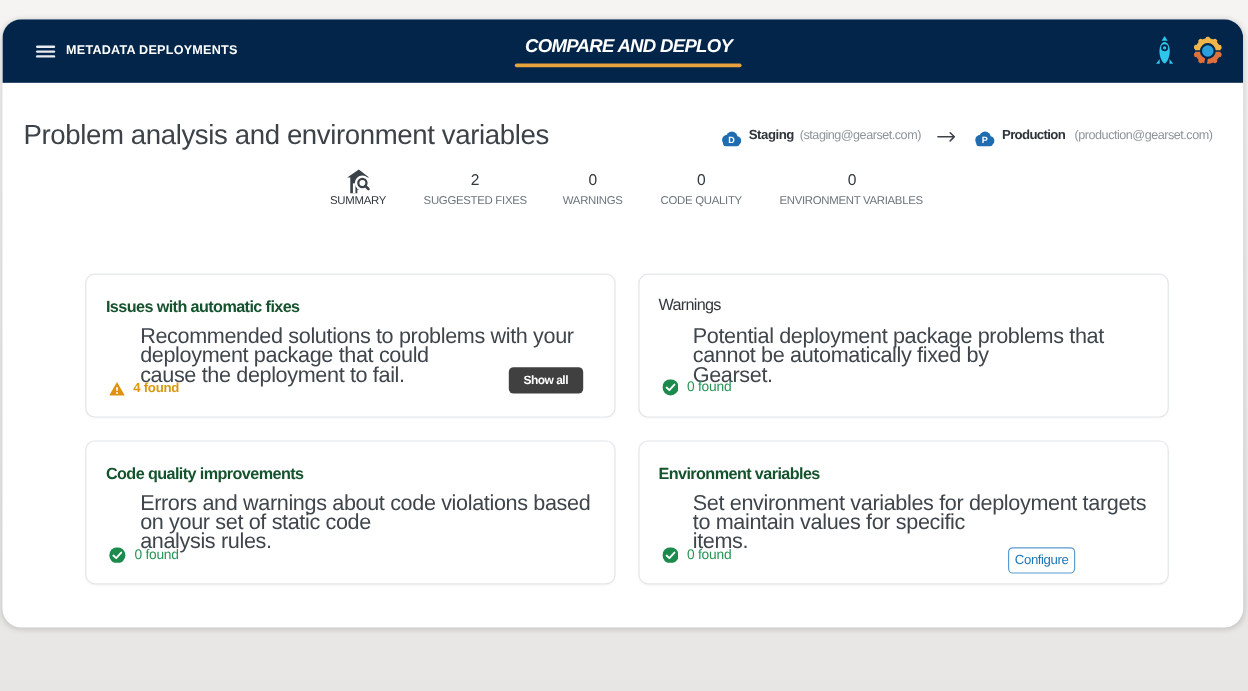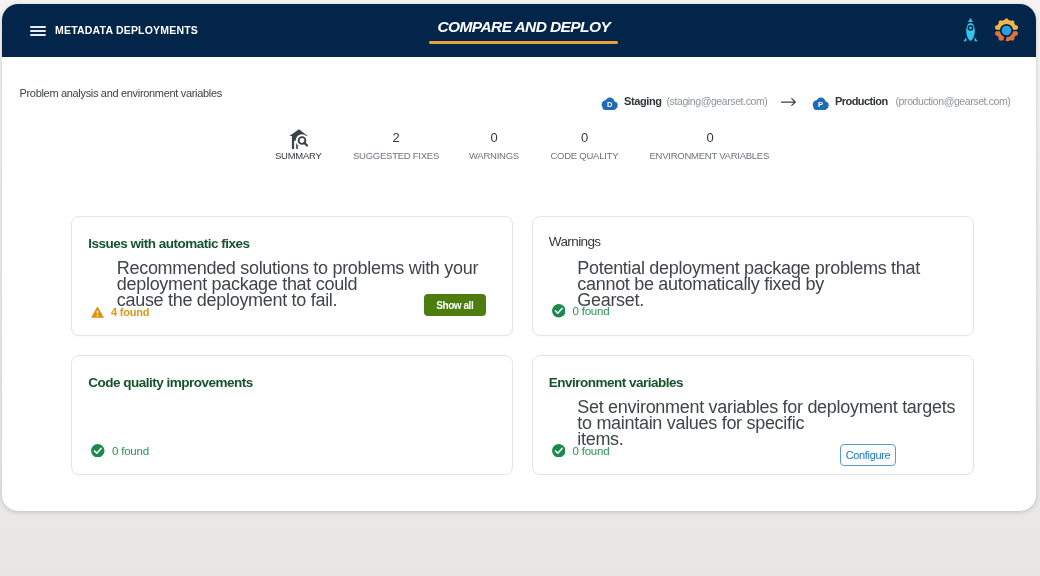--- a/index.html
+++ b/index.html
@@ -2,52 +2,52 @@
 <html><head>
 <meta charset="utf-8">
 <style>
 * { margin:0; padding:0; box-sizing:border-box; }
 html,body { width:1040px; height:576px; overflow:hidden; }
 body {
   font-family:"Liberation Sans", sans-serif;
   background:linear-gradient(180deg,#f5f4f3 0%,#efeeed 55%,#e7e6e5 100%);
 }
 .window {
-  position:absolute; left:2px; top:4px; width:1034px; height:507px;
+  position:absolute; left:2px; top:16px; width:1034px; height:507px;
   border-radius:16px; background:#ffffff; overflow:hidden;
   box-shadow:0 1px 5px rgba(0,0,0,.18);
 }
 .abs { position:absolute; }
 
 .hdr { position:absolute; left:0; top:0; right:0; height:52.5px; background:#03254a; }
 .burger { position:absolute; left:28px; top:21.5px; width:16px; height:11px; }
 .burger span { display:block; height:2px; background:#e8ecf1; border-radius:1px; margin-bottom:2.2px; }
 .hdr-left { position:absolute; left:53px; top:20px; color:#fff; font-size:10.5px; font-weight:bold; letter-spacing:.2px; }
 .hdr-title { position:absolute; left:435.5px; top:13.5px; color:#fff; font-size:15.5px; font-weight:bold; letter-spacing:-0.6px;font-style:italic; }
 .hdr-underline { position:absolute; left:426.5px; top:36.5px; width:189px; height:3.5px; background:#e8a33d; border-radius:2px; }
 
-.h1 { position:absolute; left:17.5px; top:83px; font-size:11px; letter-spacing:-0.32px; color:#3c4248; font-weight:400; }
+.h1 { position:absolute; left:17.5px; top:83px; font-size:23px; letter-spacing:-0.32px; color:#3c4248; font-weight:400; }
 .envrow span { position:absolute; white-space:nowrap; }
 .ename { font-size:11px; font-weight:bold; color:#2e343a; letter-spacing:-0.4px; top:90.5px; }
 .email { font-size:10.5px; color:#8d949b; letter-spacing:-0.4px; top:91px; }
 
 .tab-num { position:absolute; top:126px; font-size:13px; color:#32383e; text-align:center; width:20px; }
 .tab-lbl { position:absolute; top:145.5px; font-size:9.5px; letter-spacing:-0.25px; color:#6b747c; white-space:nowrap;text-align:center; }
 .tab-lbl.active { color:#32383e; }
 
 .card { position:absolute; background:#fff; border:1px solid #e3e6e9; border-radius:8px;
   width:442px; height:120px; box-shadow:0 1px 2px rgba(0,0,0,.03); }
 .card h3 { font-size:13.5px; color:#14532d; font-weight:bold; letter-spacing:-0.5px; position:absolute; left:16px; top:18.5px; }
 .card h3.reg { font-weight:400; color:#33383e; letter-spacing:-0.6px; font-size:13.5px; top:16.5px; }
 .card p { position:absolute; left:16.5px; top:42.5px; font-size:18px; letter-spacing:-0.3px; color:#3f454b; line-height:16px;margin-left:28px; }
 .ficon { position:absolute; left:19.2px; top:87.4px; }
 .ftxt { position:absolute; left:38.7px; top:88.7px; font-size:11px; font-weight:bold; letter-spacing:-0.2px; }
 .ftxt.warn { color:#dd9812; }
 .ftxt.ok { color:#279556; font-weight:normal; font-size:11.5px; left:39.7px; top:88.4px; }
-.btn-blue { position:absolute; background:#4d7c0f; color:#fff; border-radius:4px; text-align:center;
+.btn-blue { position:absolute; background:#404040; color:#fff; border-radius:4px; text-align:center;
   display:flex; align-items:center; justify-content:center; }
 .btn-outline { position:absolute; background:#fff; border:1px solid #5b9bd0; color:#1c78ba;
   border-radius:4px; display:flex; align-items:center; justify-content:center; }
 .showall { left:351.5px; top:77.4px; width:62px; height:22px; font-size:10px; font-weight:bold; letter-spacing:-0.45px; }
 .configure { left:307.2px; top:87.7px; width:56px; height:22px; font-size:11px; letter-spacing:-0.35px; }
 .back-btn { left:33px; top:529.5px; width:145px; height:25px; font-size:11.5px; font-weight:bold; letter-spacing:-0.5px; }
 .pre-btn { left:850px; top:529.5px; width:157px; height:25px; font-size:11.5px; font-weight:bold; letter-spacing:-0.4px; }
 </style>
 </head>
 <body>
@@ -183,20 +183,21 @@
     <p>Potential deployment package problems that cannot be automatically fixed by<br>Gearset.</p>
     <svg class="ficon" width="13.5" height="13.5" viewBox="0 0 14 14">
         <circle cx="7" cy="7" r="7" fill="#1c8a4c"></circle>
         <path d="M3.6 7.2 L6 9.5 L10.4 4.6" stroke="#fff" stroke-width="1.6" fill="none" stroke-linecap="round" stroke-linejoin="round"></path>
       </svg>
     <span class="ftxt ok">0 found</span>
   </div>
 
   <div class="card" style="left:69.3px; top:351.3px;">
     <h3>Code quality improvements</h3>
+    <p>Errors and warnings about code violations based on your set of static code<br>analysis rules.</p>
     <svg class="ficon" width="13.5" height="13.5" viewBox="0 0 14 14">
         <circle cx="7" cy="7" r="7" fill="#1c8a4c"></circle>
         <path d="M3.6 7.2 L6 9.5 L10.4 4.6" stroke="#fff" stroke-width="1.6" fill="none" stroke-linecap="round" stroke-linejoin="round"></path>
       </svg>
     <span class="ftxt ok">0 found</span>
   </div>
 
   <div class="card" style="left:529.8px; top:351.3px;">
     <h3>Environment variables</h3>
     <p>Set environment variables for deployment targets to maintain values for specific<br>items.</p>

